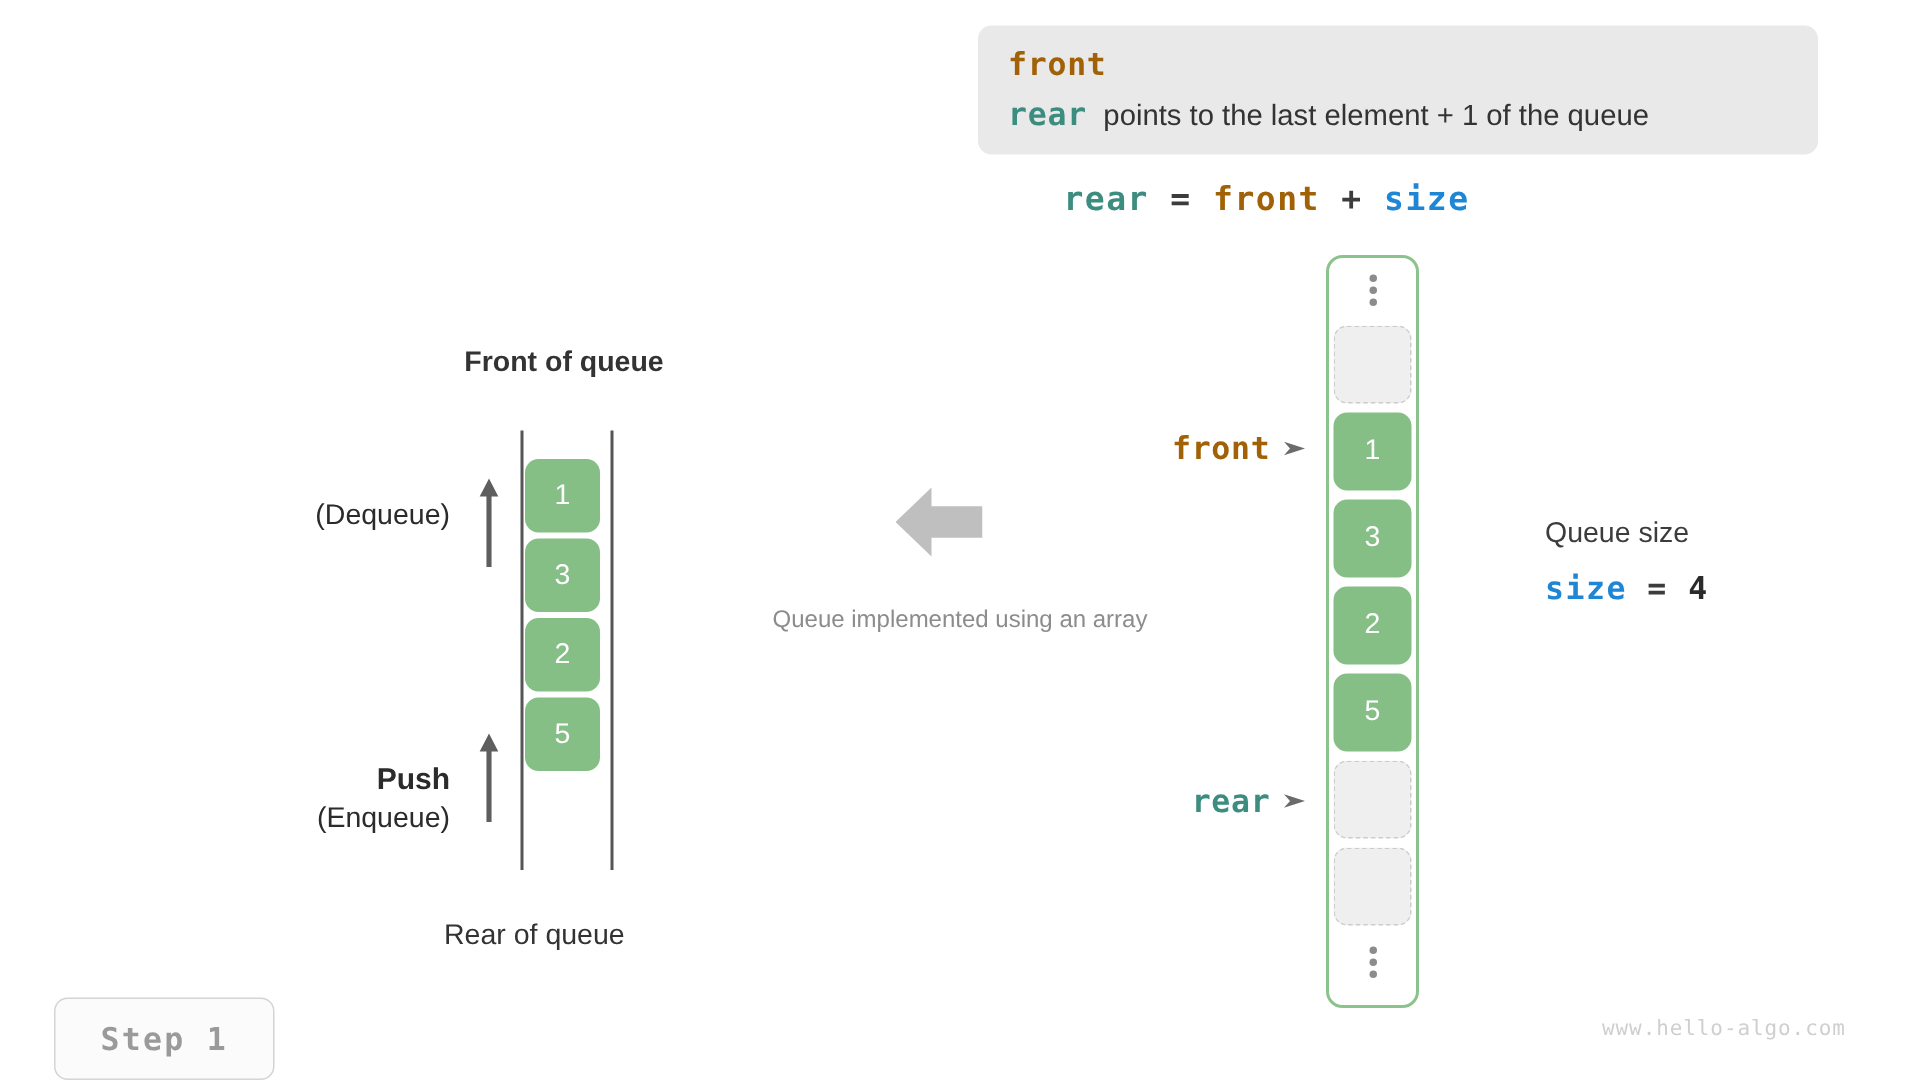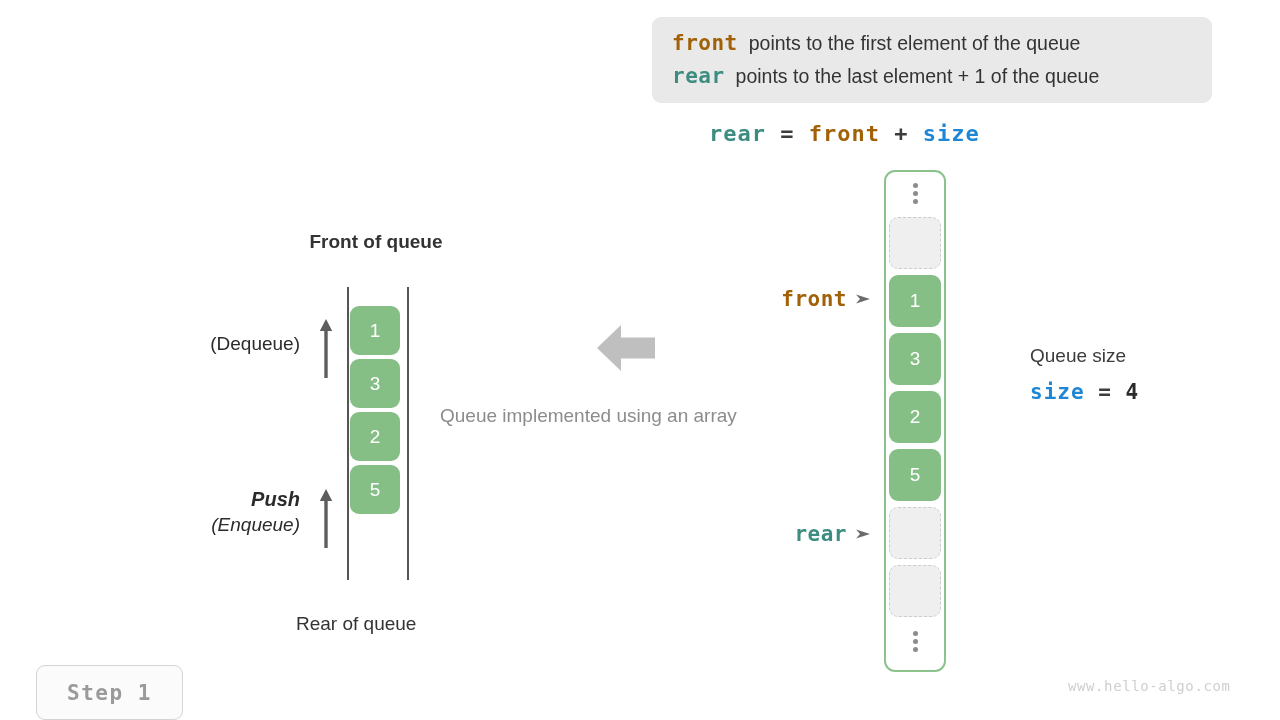--- a/index.html
+++ b/index.html
@@ -48,29 +48,29 @@
     position:absolute;left:350px;width:50px;height:49px;
     background:#85bf86;border-radius:9px;
     color:#ffffff;font-size:19px;
     display:flex;align-items:center;justify-content:center;
   }
 
   .op-label{position:absolute;text-align:right;width:150px;color:#2b2b2b;}
   .op-label .big{font-size:20px;font-weight:bold;display:block;line-height:1.28;}
   .op-label .sub{font-size:19px;display:block;line-height:1.28;}
   #pop-label{left:150px;top:332px;}
-  #push-label{left:150px;top:487px;font-style:italic;}
+  #push-label{left:150px;top:508px;}
 
   .up-arrow{position:absolute;width:16px;height:62px;}
 
   
   #center-arrow{position:absolute;left:597px;top:322px;width:58px;height:52px;}
   #center-caption{
-    position:absolute;left:440px;top:405px;width:400px;text-align:left;
-    font-size:19px;color:#8c8c8c;
+    position:absolute;left:440px;top:405px;width:400px;text-align:center;
+    font-size:16px;color:#8c8c8c;
   }
 
   
   #array-container{
     position:absolute;left:884px;top:170px;width:62px;height:502px;
     border:2px solid #8cc38c;border-radius:11px;box-sizing:border-box;
     display:flex;flex-direction:column;align-items:center;
   }
   .dots{
     width:100%;height:42px;display:flex;flex-direction:column;
@@ -107,21 +107,20 @@
     position:absolute;left:1068px;top:678px;
     font-size:14px;color:#cfcfcf;letter-spacing:.6px;
   }
 </style>
 </head>
 <body>
 
 <div id="info-box">
   <div class="info-line">
     <span class="mono kw kw-front">front</span>
-    <span class="txt">points to the first element of the queue</span>
   </div>
   <div class="info-line">
     <span class="mono kw kw-rear">rear</span>
     <span class="txt">points to the last element + 1 of the queue</span>
   </div>
 </div>
 
 <div id="formula" class="mono"><span class="kw-rear">rear</span><span class="op"> = </span><span class="kw-front">front</span><span class="op"> + </span><span class="kw-size">size</span></div>
 
 <div id="front-of-queue-label">Front of queue</div>

